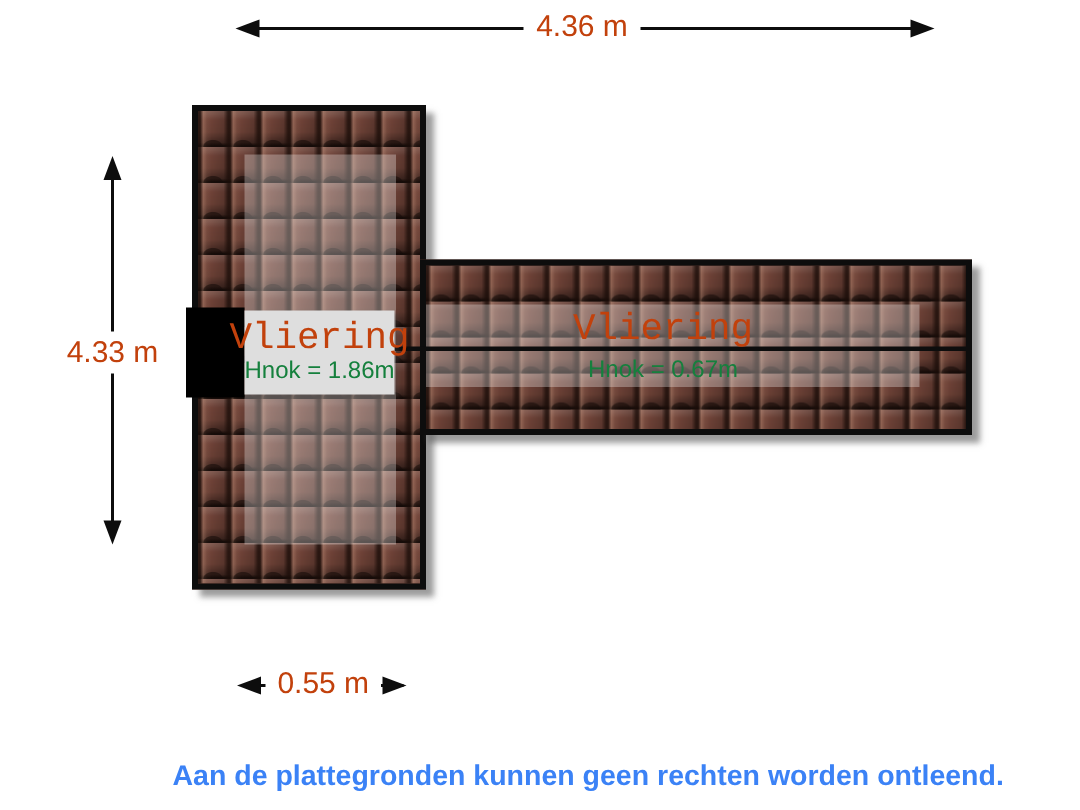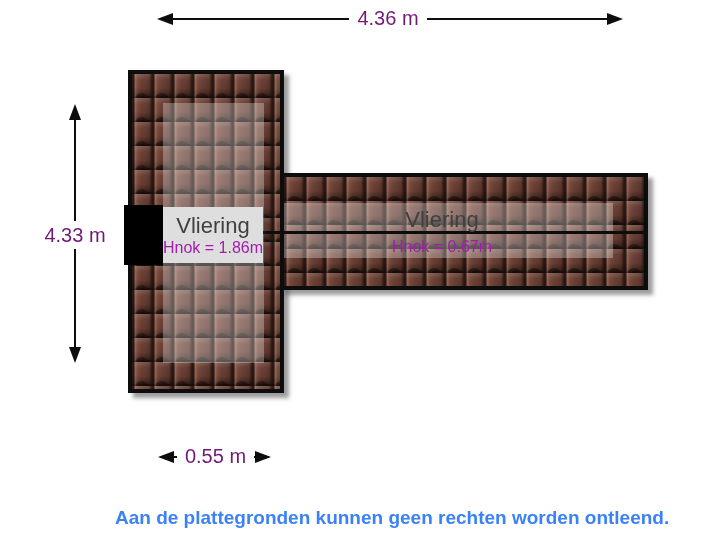--- a/index.html
+++ b/index.html
@@ -36,38 +36,38 @@
 
   .opening{left:124px;top:205px;width:39px;height:60px;background:#000;}
   .ridge-line{left:263px;top:231px;width:381px;height:3px;background:var(--outline,#0d0d0d);}
 
   
   .room-box{
     left:163px;top:207px;width:100px;height:56px;background:var(--label-box,#dedede);
     display:flex;flex-direction:column;align-items:center;justify-content:center;
     box-shadow:2px 2px 3px rgba(70,70,70,0.35);
   }
-  .room-name{font-size:22px;line-height:24px;white-space:nowrap;color:#404040;}
-  .room-note{font-size:16px;line-height:19px;white-space:nowrap;color:#a21caf;}
+  .room-name{font-size:25px;line-height:24px;white-space:nowrap;color:#c2410c;font-family:Liberation Mono, monospace;}
+  .room-note{font-size:16px;line-height:19px;white-space:nowrap;color:#15803d;}
   .room-right-name{left:284px;top:208px;width:316px;text-align:center;}
   .room-right-note{left:284px;top:237px;width:316px;text-align:center;}
 
   
   .dim-line{background:var(--outline,#0d0d0d);}
   .dim-line-h{height:2px;}
   .dim-line-v{width:2px;}
   .ah{width:0;height:0;position:absolute;}
   .ah-left  {border-top:6px solid transparent;border-bottom:6px solid transparent;border-right:16px solid var(--outline,#0d0d0d);}
   .ah-right {border-top:6px solid transparent;border-bottom:6px solid transparent;border-left:16px solid var(--outline,#0d0d0d);}
   .ah-up    {border-left:6px solid transparent;border-right:6px solid transparent;border-bottom:16px solid var(--outline,#0d0d0d);}
   .ah-down  {border-left:6px solid transparent;border-right:6px solid transparent;border-top:16px solid var(--outline,#0d0d0d);}
   .dim-label{
     background:#ffffff;border-radius:9px;
     display:flex;align-items:center;justify-content:center;
-    font-size:20px;color:#701a75;white-space:nowrap;
+    font-size:20px;color:#c2410c;white-space:nowrap;
   }
 
   .disclaimer{left:115px;top:507px;font-size:19px;font-weight:bold;color:#3b82f6;white-space:nowrap;}
 </style>
 </head>
 <body>
 
 <div id="canvas">
 
   <div class="wing wing-vertical"></div>

